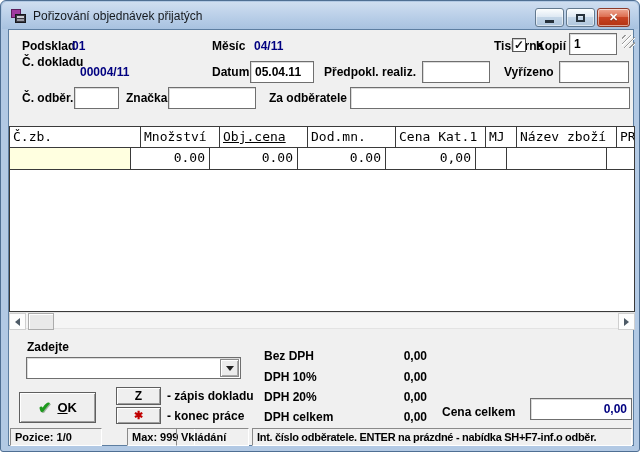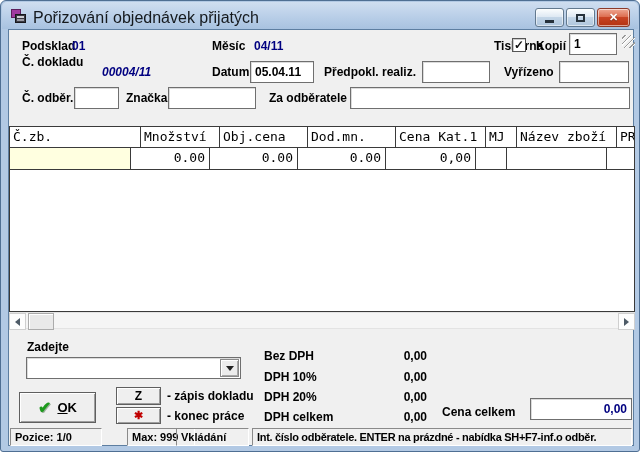--- a/index.html
+++ b/index.html
@@ -16,21 +16,21 @@
   .titlebar {
     position:absolute; left:1px; top:1px; right:1px; height:27px;
     background:linear-gradient(#cfdef0, #b7cde7 60%, #a8c2e0);
     border-radius:5px 5px 0 0;
   }
   .app-icon { position:absolute; left:9px; top:6px; width:16px; height:16px; }
   .app-icon .i1 { position:absolute; left:0; top:1px; width:10px; height:9px; background:#a03aa0; border:1px solid #5c1f5c; }
   .app-icon .i2 { position:absolute; left:4px; top:6px; width:11px; height:9px; background:#3a3a42; border:1px solid #17171c; }
   .app-icon .i3 { position:absolute; left:6px; top:8px; width:7px; height:2px; background:#cfcfd6; }
   .app-icon .i4 { position:absolute; left:6px; top:11px; width:7px; height:2px; background:#9a9aa4; }
-  .title-text { position:absolute; left:31px; top:7px; font-size:16px; color:#15191d; }
+  .title-text { position:absolute; left:31px; top:7px; font-size:12px; color:#15191d; }
 
   .caption-btns { position:absolute; right:8px; top:6px; display:flex; gap:2px; }
   .cap-btn {
     width:29px; height:19px; border-radius:3px;
     border:1px solid #62798f;
     background:linear-gradient(#fbfdfe, #dfe9f3 45%, #c3d5e7 50%, #afc6dd);
     display:flex; align-items:center; justify-content:center;
     box-shadow:inset 0 0 0 1px rgba(255,255,255,.55);
   }
   .cap-btn.close {
@@ -169,40 +169,40 @@
     <div class="lbl" style="left:13px; top:9px;">Podsklad</div>
     <div class="val" style="left:63px; top:9px;">01</div>
     <div class="lbl" style="left:203px; top:9px;">Měsíc</div>
     <div class="val" style="left:245px; top:9px;">04/11</div>
     <div class="lbl" style="left:448px; top:9px;margin-left:37px;">Tiskárna</div>
     <div class="checkbox" style="left:503px; top:8px;"><span class="check">✓</span></div>
     <div class="lbl" style="left:527px; top:9px;">Kopií</div>
     <input class="field" style="left: 560px; top: 3px; width: 48px;" readonly="" value="1">
 
     <div class="lbl" style="left:13px; top:25px;">Č. dokladu</div>
-    <div class="val" style="left:93px; top:35px;font-style:italic;">00004/11</div>
+    <div class="val" style="left:71px; top:35px;">00004/11</div>
     <div class="lbl" style="left:203px; top:35px;">Datum</div>
     <input class="field" style="left: 241px; top: 31px; width: 64px;" readonly="" value="05.04.11">
     <div class="lbl" style="left:315px; top:35px;">Předpokl. realiz.</div>
     <input class="field" style="left: 413px; top: 31px; width: 68px;" readonly="" value="">
     <div class="lbl" style="left:495px; top:35px;">Vyřízeno</div>
     <input class="field" style="left: 550px; top: 31px; width: 70px;" readonly="" value="">
 
     <div class="lbl" style="left:13px; top:61px;">Č. odběr.</div>
     <input class="field" style="left: 65px; top: 57px; width: 45px;" readonly="" value="">
     <div class="lbl" style="left:117px; top:61px;">Značka</div>
     <input class="field" style="left: 159px; top: 57px; width: 88px;" readonly="" value="">
     <div class="lbl" style="left:260px; top:61px;">Za odběratele</div>
     <input class="field" style="left: 341px; top: 57px; width: 280px;" readonly="" value="">
 
     <div class="grid">
         <div class="tr head">
           <div class="cell" style="width: 131px;">Č.zb.</div>
           <div class="cell" style="width: 79px;">Množství</div>
-          <div class="cell" style="width: 88px;">Obj.cena</div>
+          <div class="cell" style="width: 88px; text-decoration: underline;">Obj.cena</div>
           <div class="cell" style="width: 88px;">Dod.mn.</div>
           <div class="cell" style="width: 90px;">Cena Kat.1</div>
           <div class="cell" style="width: 31px;">MJ</div>
           <div class="cell" style="width: 100px;">Název zboží</div>
           <div class="cell" style="width: 27px;">PR</div>
         </div>
         <div class="tr row">
           <div class="cell active" style="width: 121px; text-align: left;"></div>
           <div class="cell" style="width: 79px; text-align: right;">0.00</div>
           <div class="cell" style="width: 88px; text-align: right;">0.00</div>

